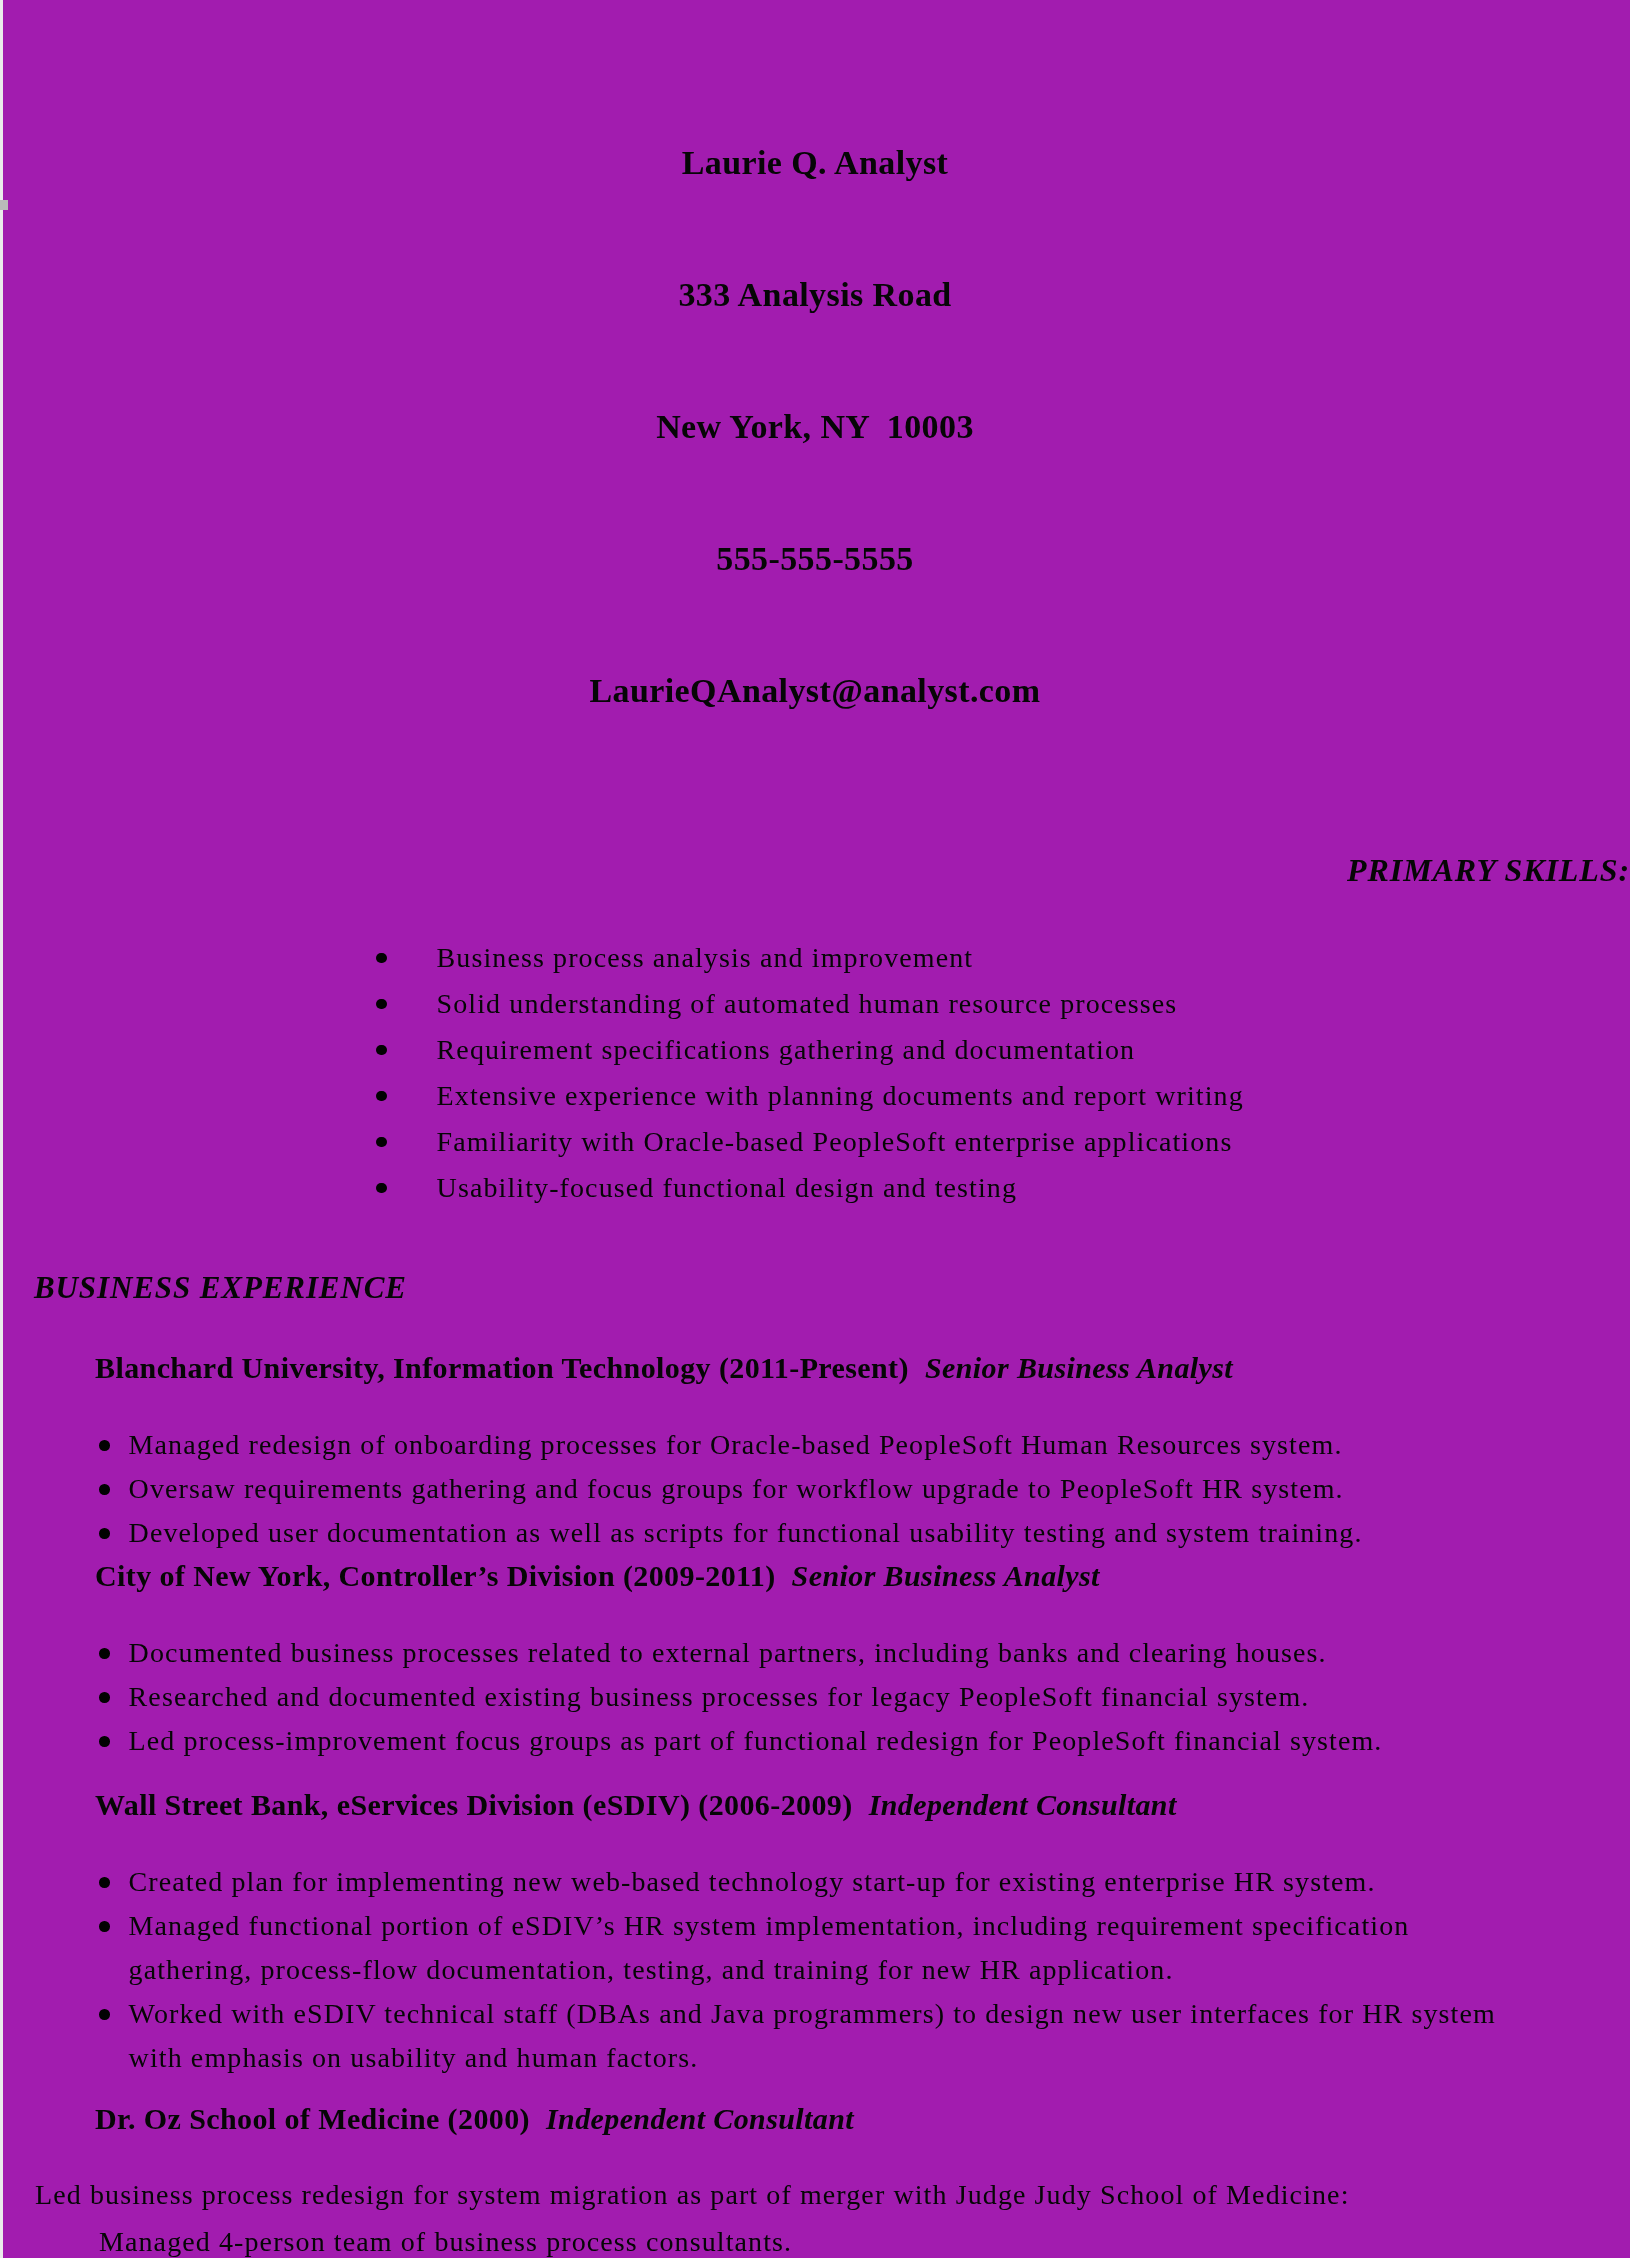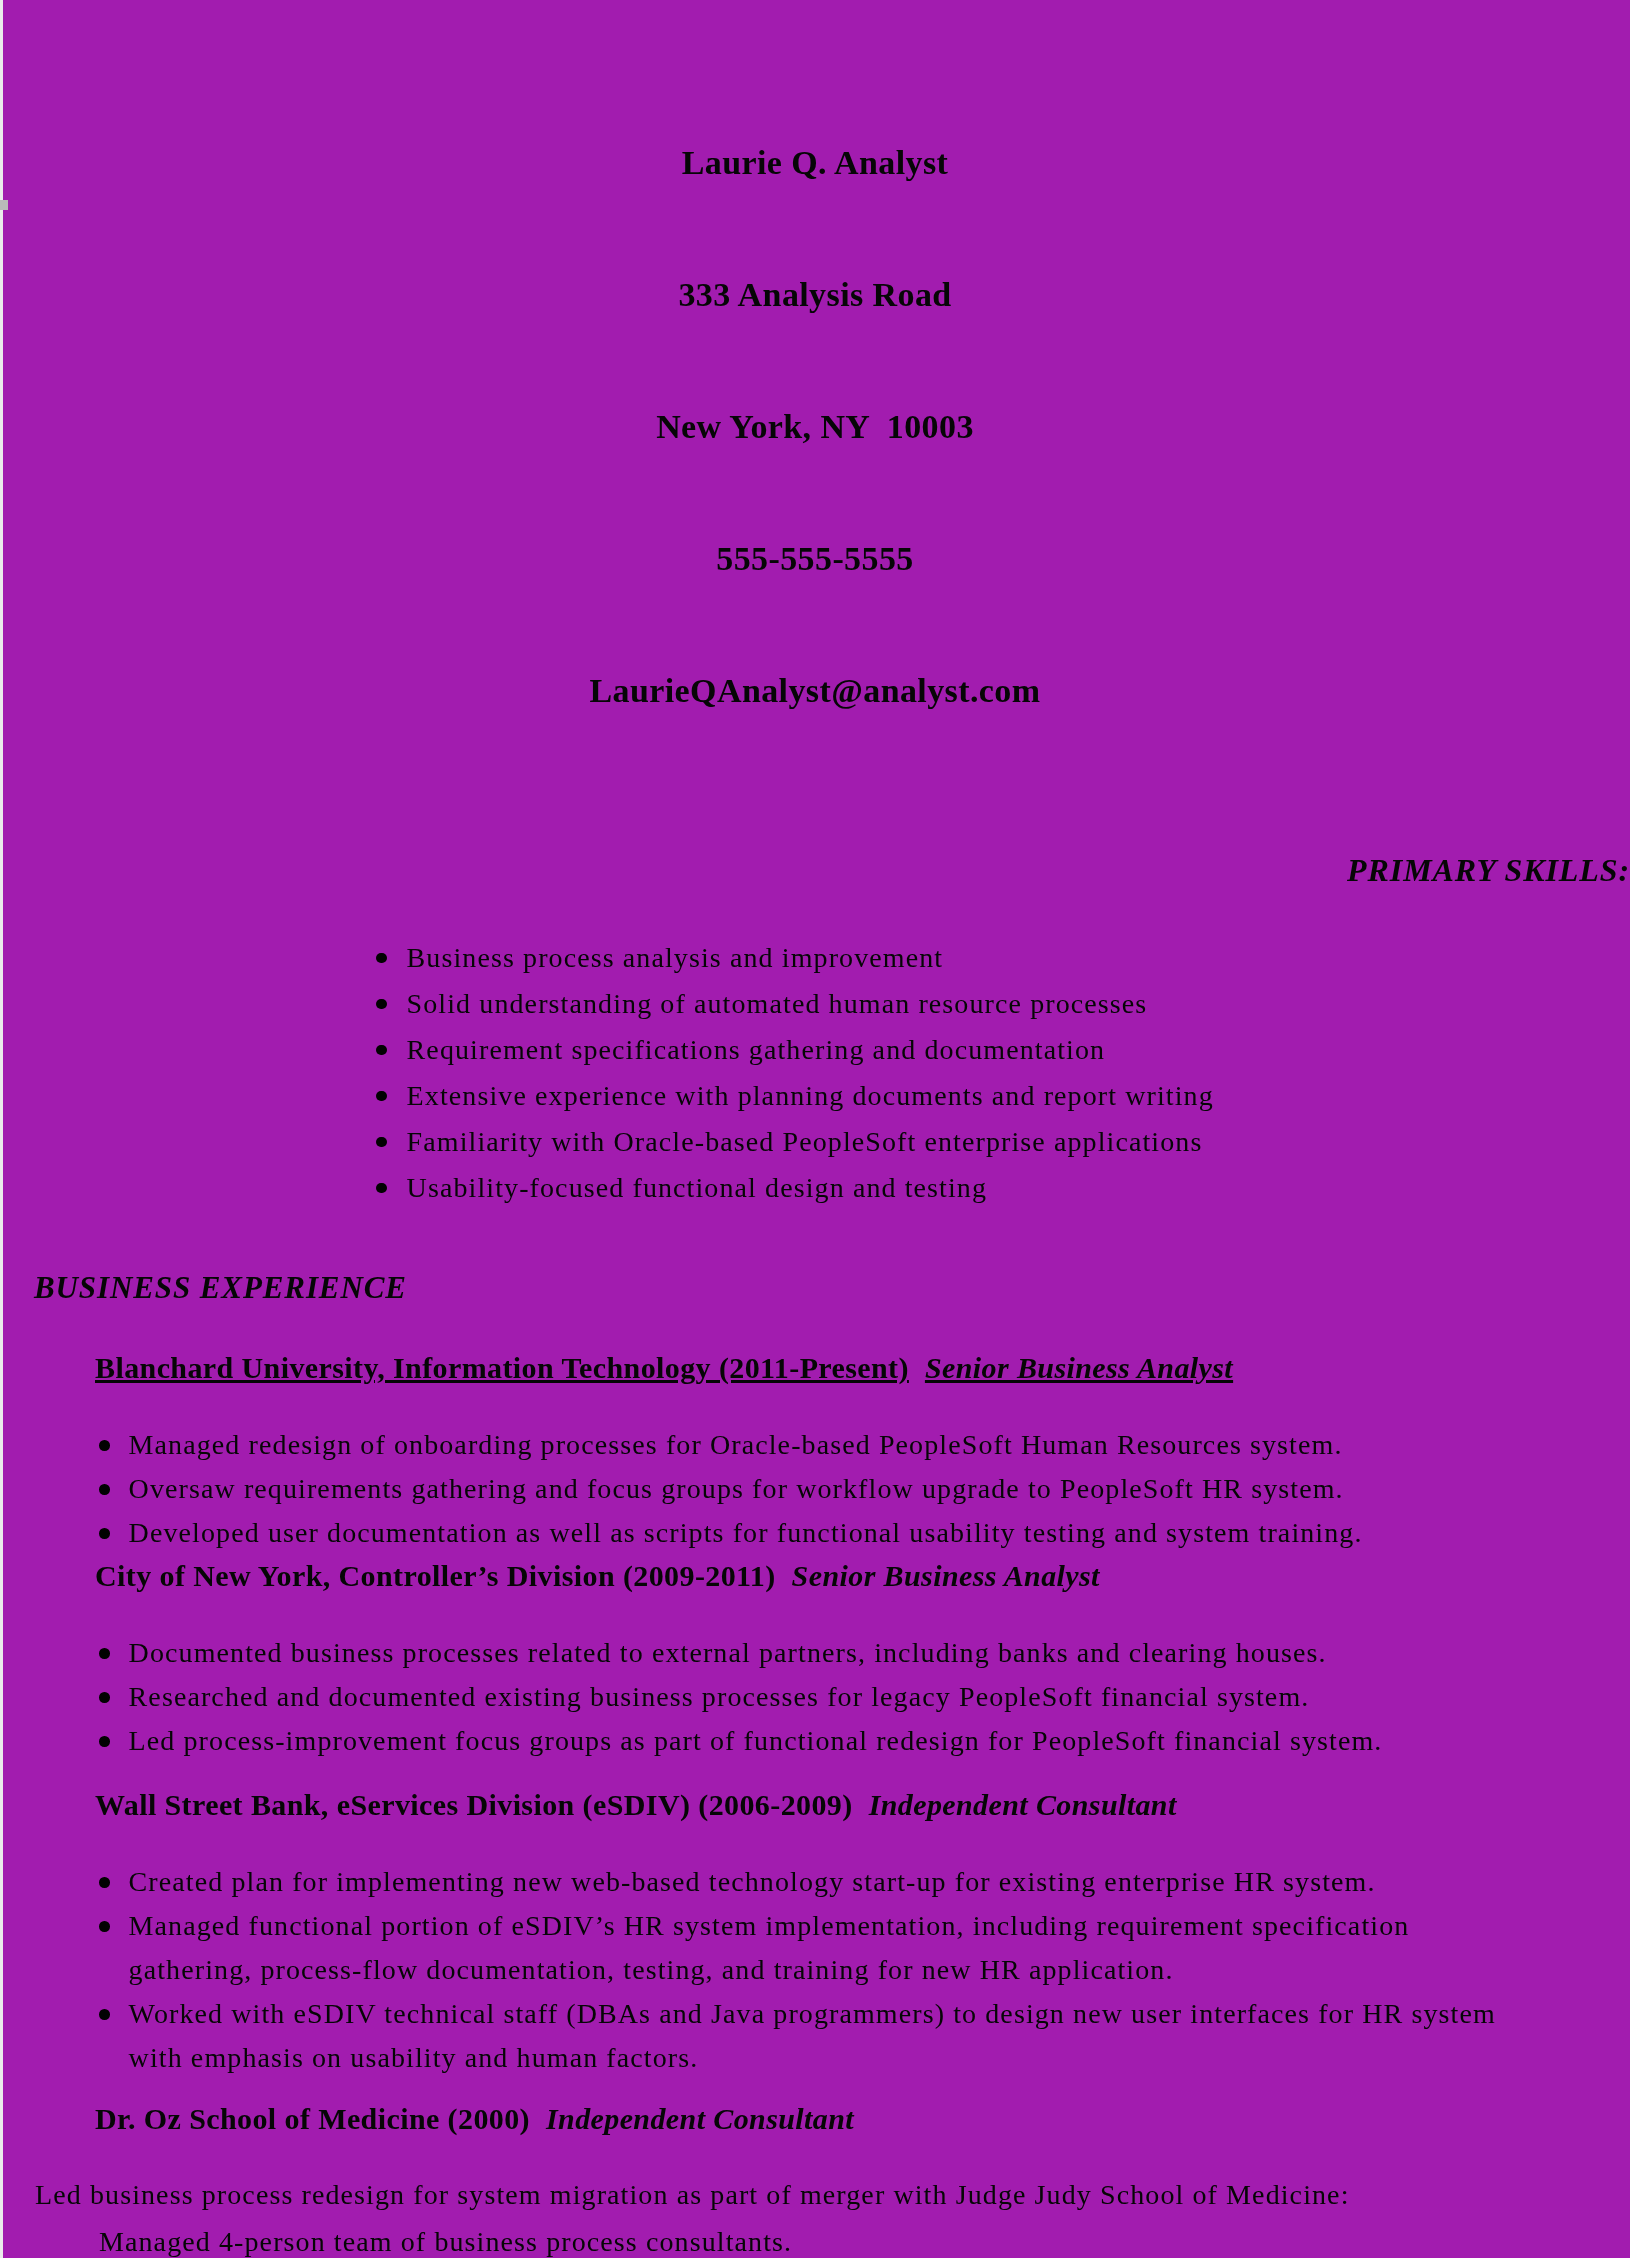--- a/index.html
+++ b/index.html
@@ -46,41 +46,41 @@
     width:10.6px; height:10.6px; border-radius:50%;
     background:#020202; flex:none; margin-top:17.6px;
   }
   .txt {
     font-size:28px;
     line-height:44px;
     letter-spacing:1.1px;
     max-width:1403px;
   }
   .skills-list { margin-top:44px; }
-  .skills-li { padding-left:376px; column-gap:20px; }
+  .skills-li { padding-left:376px; column-gap:50px; }
   .skills-li .txt { line-height:46px; }
   .job-li { padding-left:99px; column-gap:19px; }
   .job-li .dot { margin-top:17px; }
   .section-heading {
     margin:56px 0 0 34px;
     font-size:31px;
     line-height:41px;
     font-weight:700;
     font-style:italic;
     letter-spacing:0.9px;
   }
   .job-heading {
     margin-left:95px;
     font-size:30px;
     line-height:41px;
     font-weight:700;
     letter-spacing:0.4px;
   }
   .job-heading .role { font-style:italic; margin-left:16px; }
-  .jh-1 { margin-top:39px;text-decoration:underline; }
+  .jh-1 { margin-top:39px; }
   .jh-2 { }
   .jh-3 { margin-top:21px; }
   .jh-4 { margin-top:17.6px; }
   .intro {
     margin:34px 0 0 35px;
     font-size:28px;
     line-height:44px;
     letter-spacing:1.1px;
   }
   .bullets-tight { margin-top:3.5px; }

